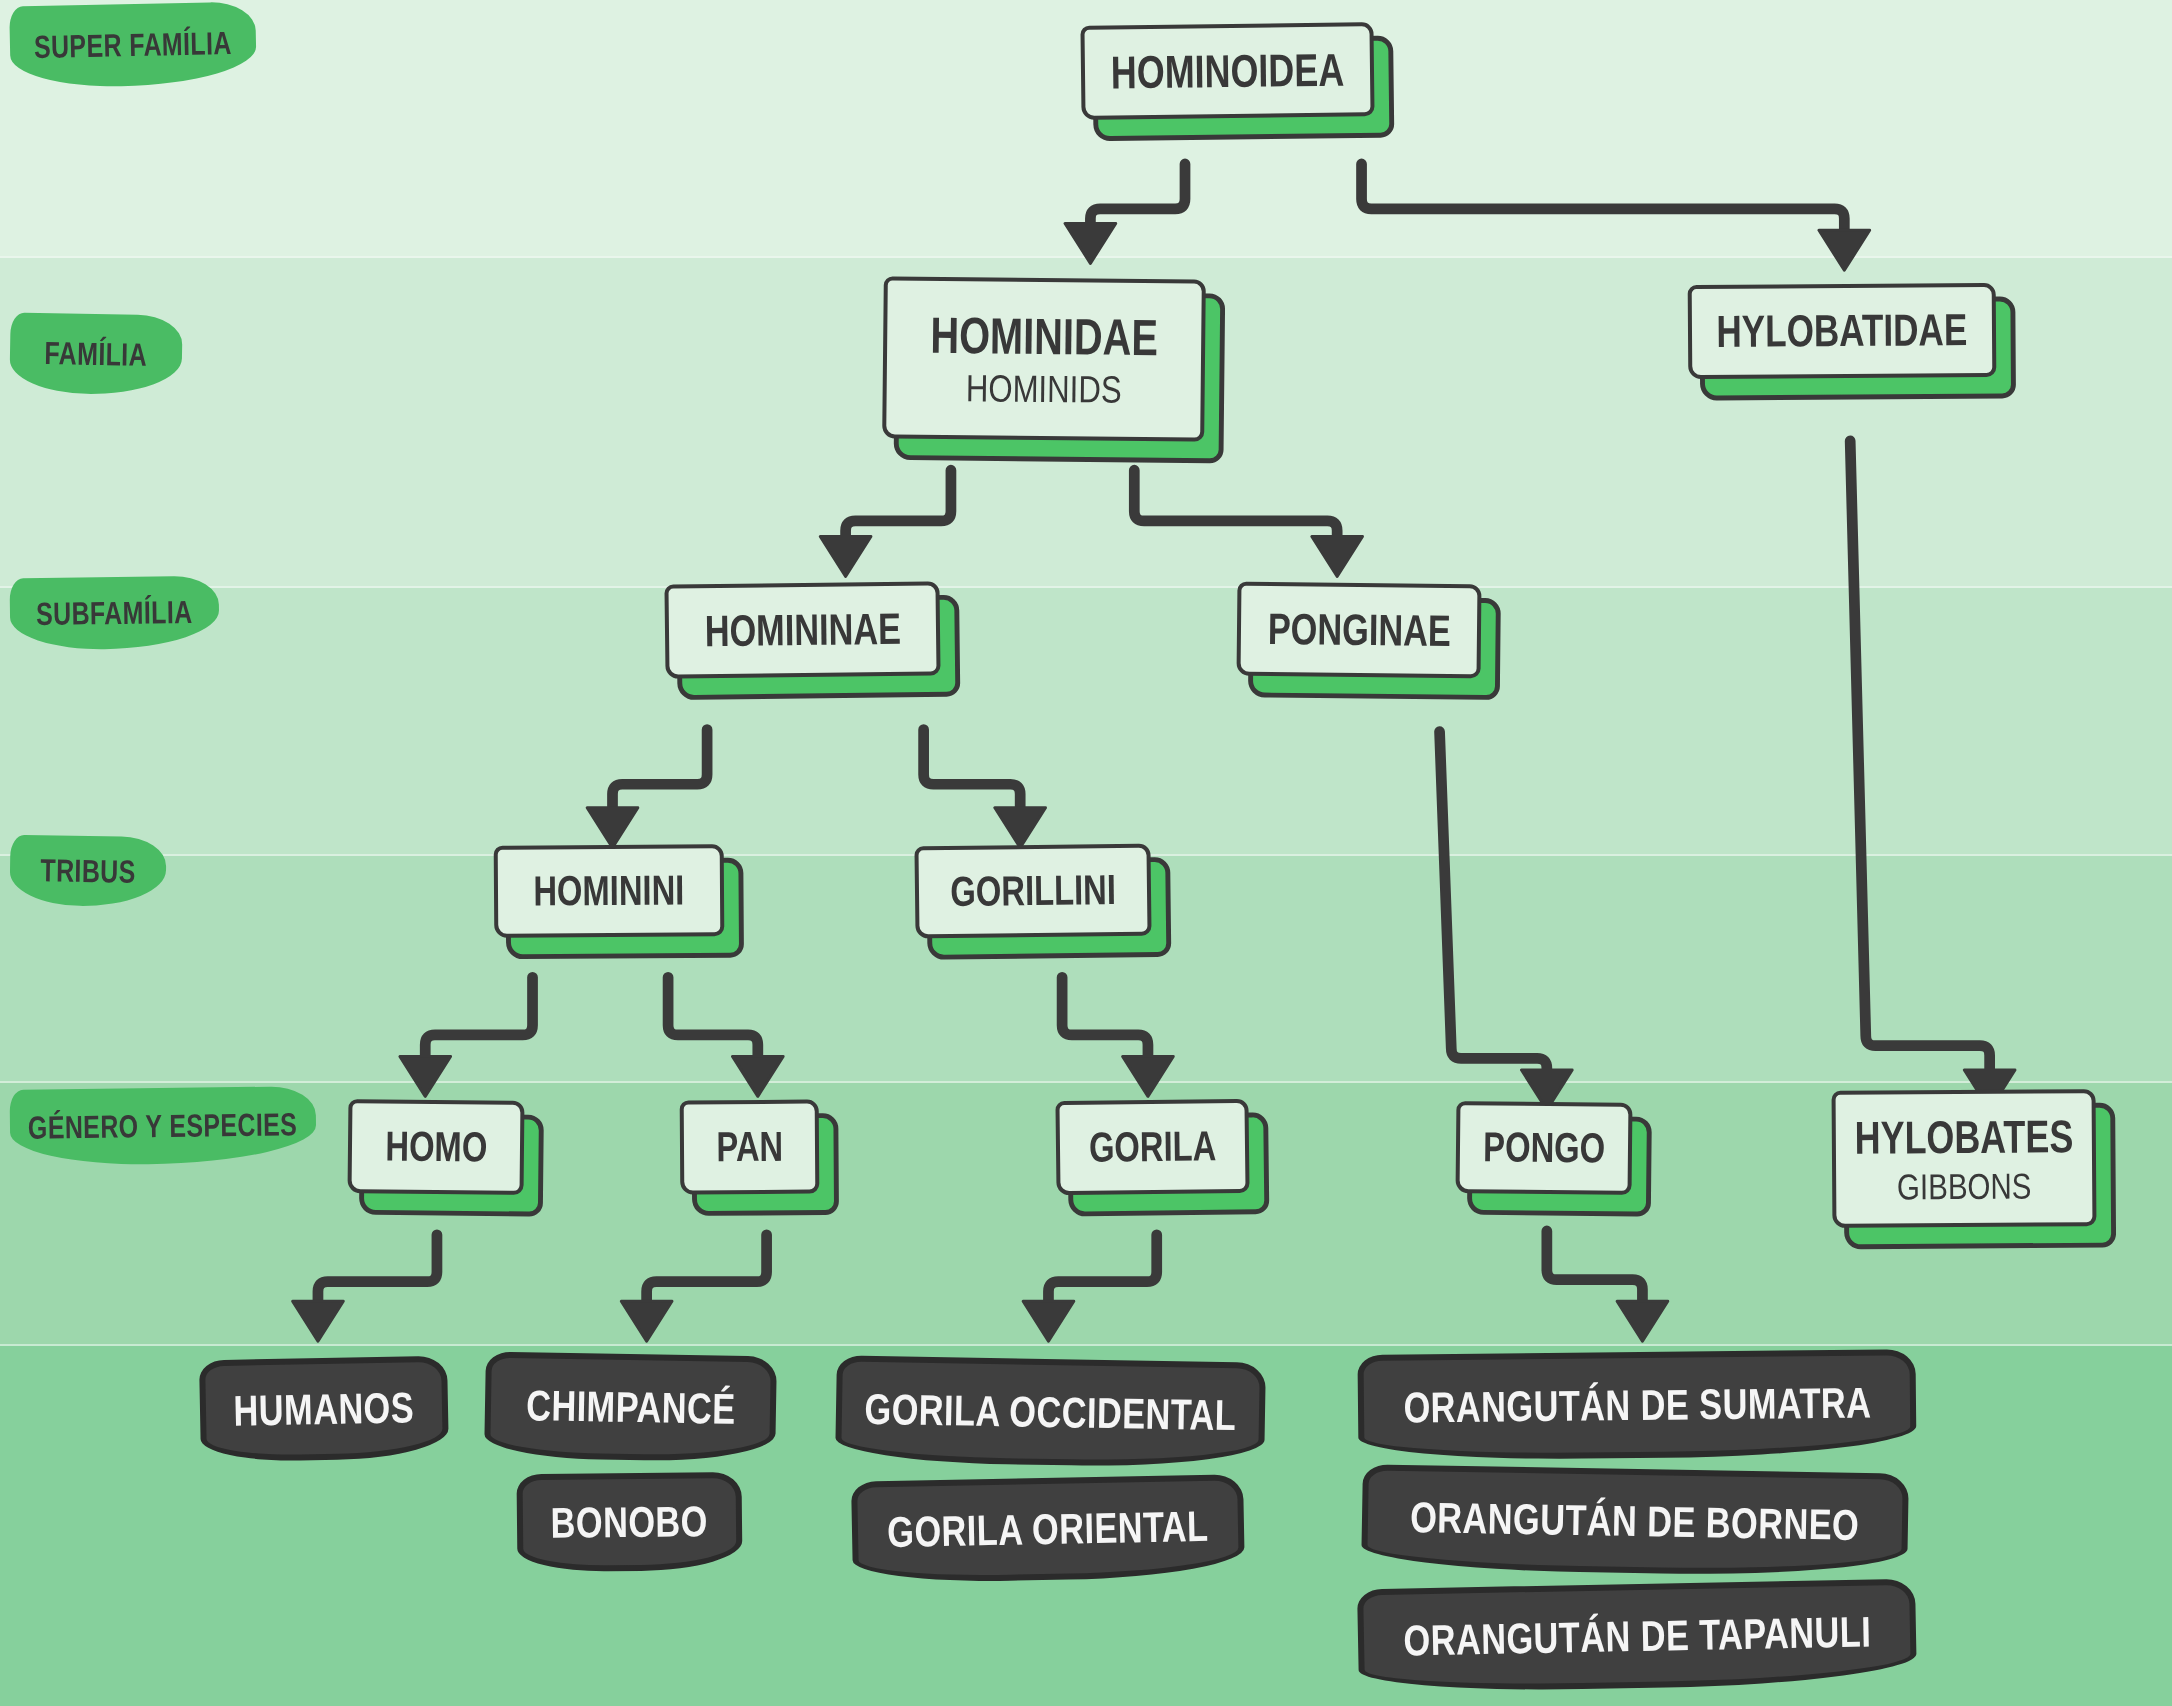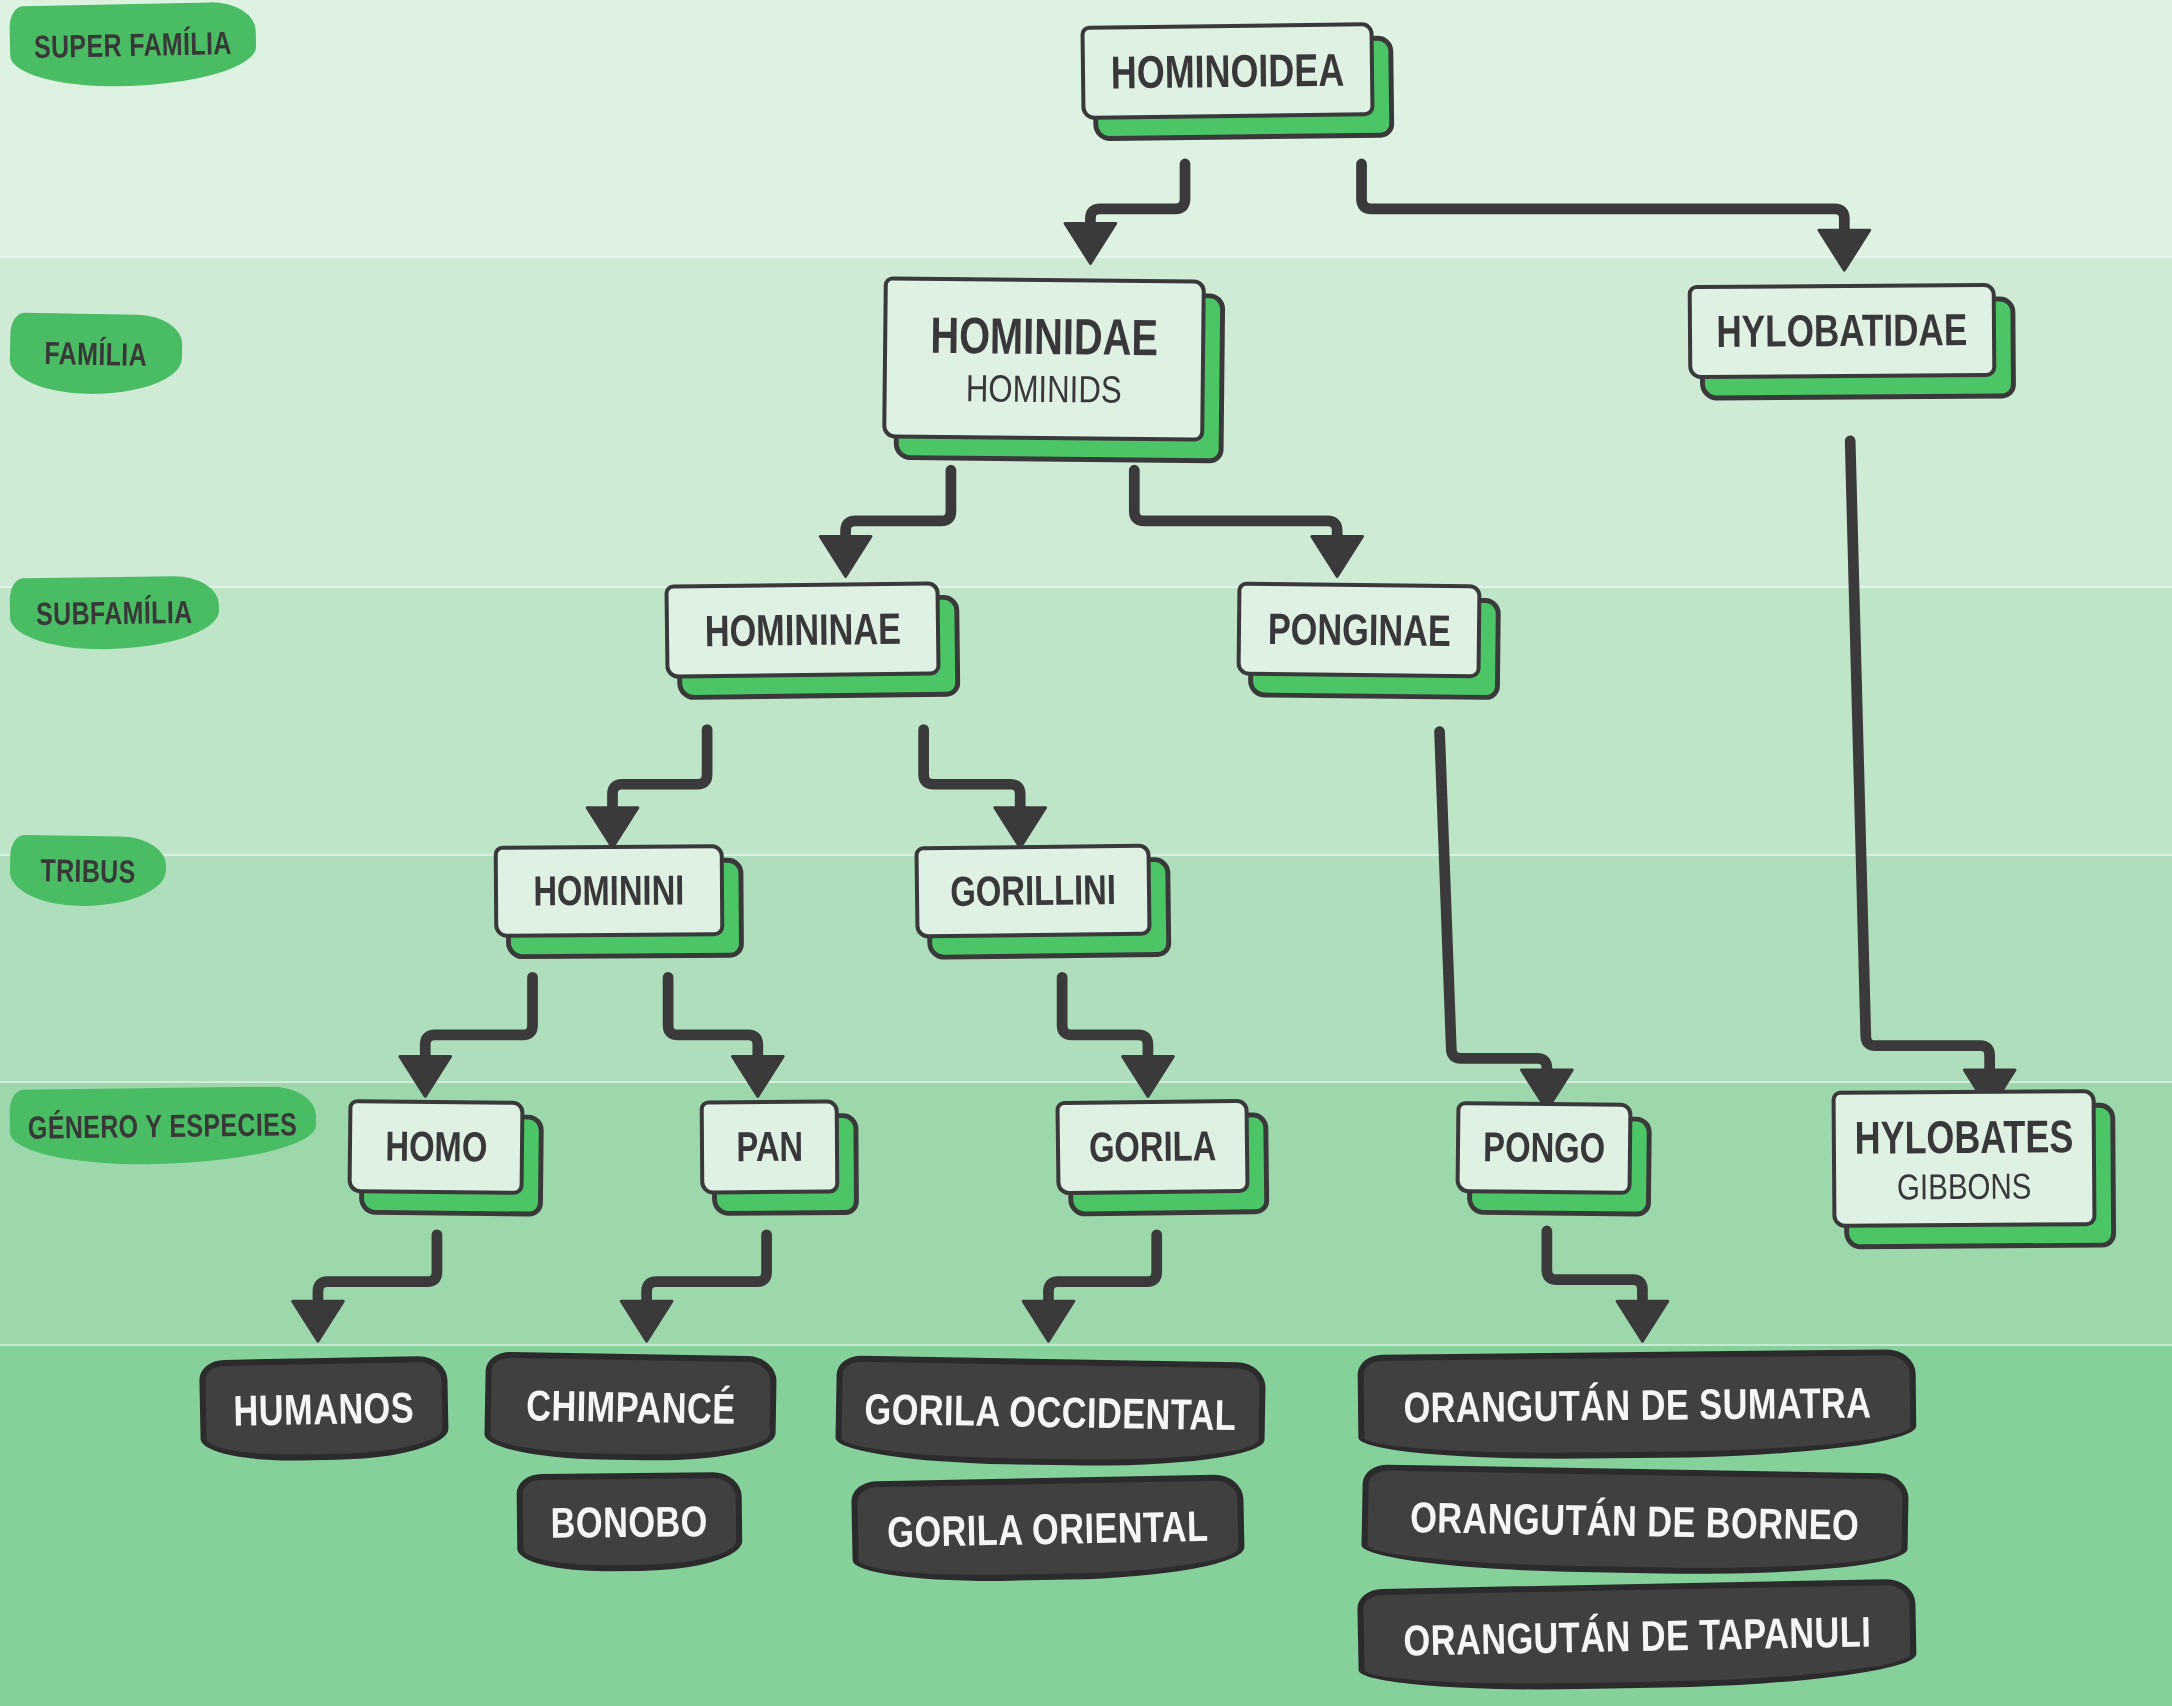--- a/index.html
+++ b/index.html
@@ -139,21 +139,21 @@
     </div>
 
   <div class="node rA" style="left:915px;top:845px;width:228px;height:84px;">
     <span class="t" style="font-size:42px">GORILLINI</span>
     </div>
 
   <div class="node rB" style="left:348px;top:1100px;width:168px;height:86px;">
     <span class="t" style="font-size:42px">HOMO</span>
     </div>
 
-  <div class="node rC" style="left:700px;top:1100px;width:131px;height:86px;">
+  <div class="node rC" style="left:680px;top:1100px;width:131px;height:86px;">
     <span class="t" style="font-size:42px">PAN</span>
     </div>
 
   <div class="node rA" style="left:1056px;top:1100px;width:185px;height:86px;">
     <span class="t" style="font-size:42px">GORILA</span>
     </div>
 
   <div class="node rB" style="left:1456px;top:1102px;width:168px;height:84px;">
     <span class="t" style="font-size:42px">PONGO</span>
     </div>

